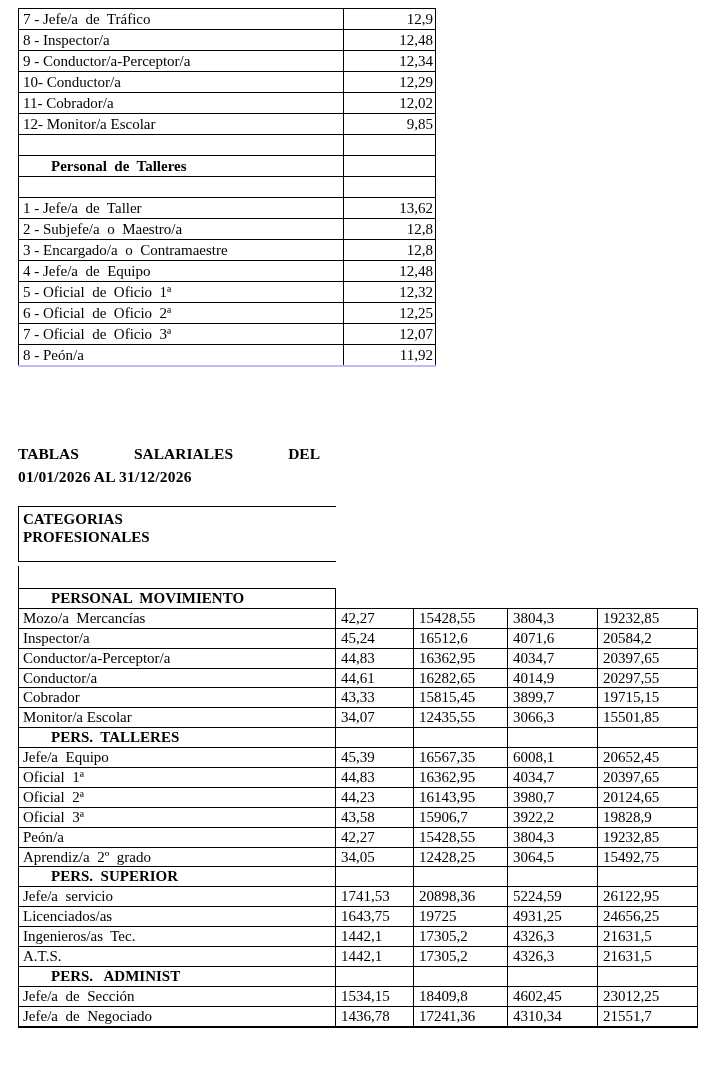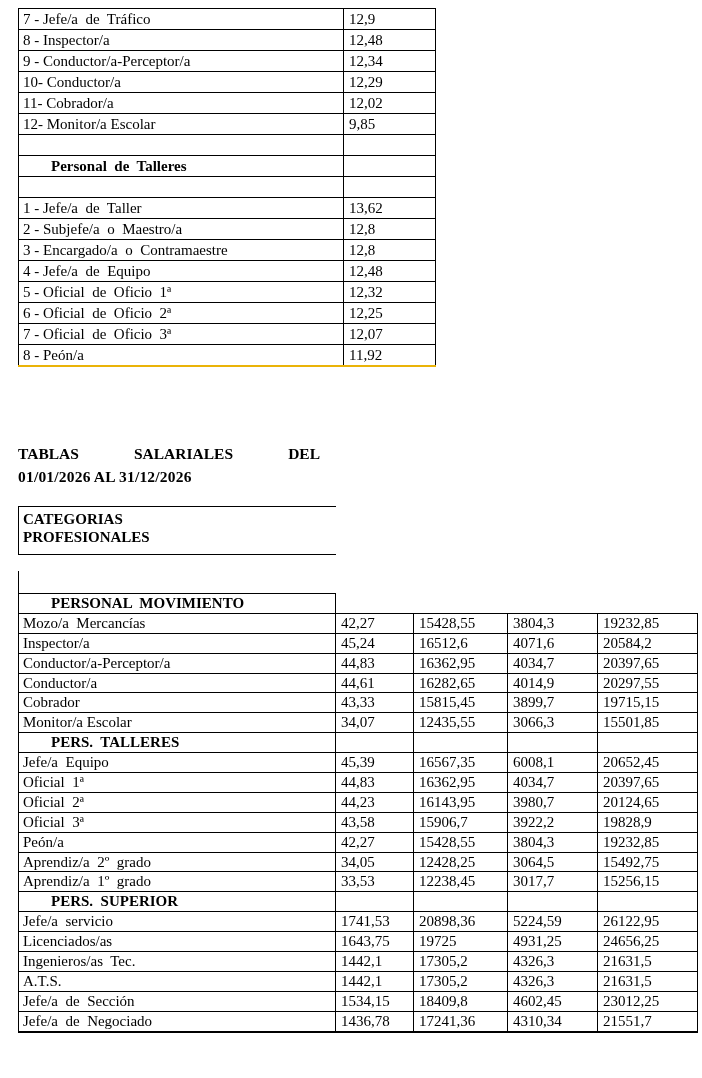--- a/index.html
+++ b/index.html
@@ -16,42 +16,42 @@
     font-size: 15px;
     line-height: 1;
     vertical-align: middle;
     padding: 0 2px 0 4px;
     white-space: pre-wrap;
     overflow: hidden;
   }
   .b { font-weight: bold; padding-left: 32px; }
 
   
-  #t1 { margin: 8px 0 0 18px; width: 417px; border-bottom: 2px solid #eab308; }
+  #t1 { margin: 8px 0 0 18px; width: 417px; border-bottom: 2px solid #c4b5fd; }
   #t1 td { border: 1px solid #000; height: 20px; }
-  #t1 td.val { padding-left: 5px; }
+  #t1 td.val { padding-left: 5px; text-align: right; }
 
   
   #heading {
     margin: 78px 8px 0 18px;
     width: 302px;
     font-weight: bold;
     font-size: 15.5px;
   }
   #heading .l1 { display: flex; justify-content: space-between; }
   #heading .l2 { margin-top: 5px; letter-spacing: 0.2px; }
 
   
   #catbox {
-    margin: 20px 0 16px 18px;
+    margin: 20px 0 4px 18px;
     width: 313px;
     border-top: 1px solid #000;
     border-left: 1px solid #000;
     border-bottom: 1px solid #000;
-    padding: 3px 0 8px 4px;
+    padding: 3px 0 15px 4px;
     font-weight: bold;
     font-size: 15px;
     line-height: 18px;
   }
   #catspacer {
     margin-left: 18px;
     width: 313px;
     height: 22px;
     border-left: 1px solid #000;
   }
@@ -258,27 +258,20 @@
         <td class="num">19232,85</td>
       </tr>
       <tr>
         <td>Aprendiz/a  2º  grado</td>
         <td class="num">34,05</td>
         <td class="num">12428,25</td>
         <td class="num">3064,5</td>
         <td class="num">15492,75</td>
       </tr>
       <tr>
-        <td>Aprendiz/a  1º  grado</td>
-        <td class="num">33,53</td>
-        <td class="num">12238,45</td>
-        <td class="num">3017,7</td>
-        <td class="num">15256,15</td>
-      </tr>
-      <tr>
         <td class="b">PERS.  SUPERIOR</td>
         <td class="num"></td>
         <td class="num"></td>
         <td class="num"></td>
         <td class="num"></td>
       </tr>
       <tr>
         <td>Jefe/a  servicio</td>
         <td class="num">1741,53</td>
         <td class="num">20898,36</td>
@@ -300,20 +293,27 @@
         <td class="num">21631,5</td>
       </tr>
       <tr>
         <td>A.T.S.</td>
         <td class="num">1442,1</td>
         <td class="num">17305,2</td>
         <td class="num">4326,3</td>
         <td class="num">21631,5</td>
       </tr>
       <tr>
+        <td class="b">PERS.   ADMINIST</td>
+        <td class="num"></td>
+        <td class="num"></td>
+        <td class="num"></td>
+        <td class="num"></td>
+      </tr>
+      <tr>
         <td>Jefe/a  de  Sección</td>
         <td class="num">1534,15</td>
         <td class="num">18409,8</td>
         <td class="num">4602,45</td>
         <td class="num">23012,25</td>
       </tr>
       <tr>
         <td>Jefe/a  de  Negociado</td>
         <td class="num">1436,78</td>
         <td class="num">17241,36</td>

